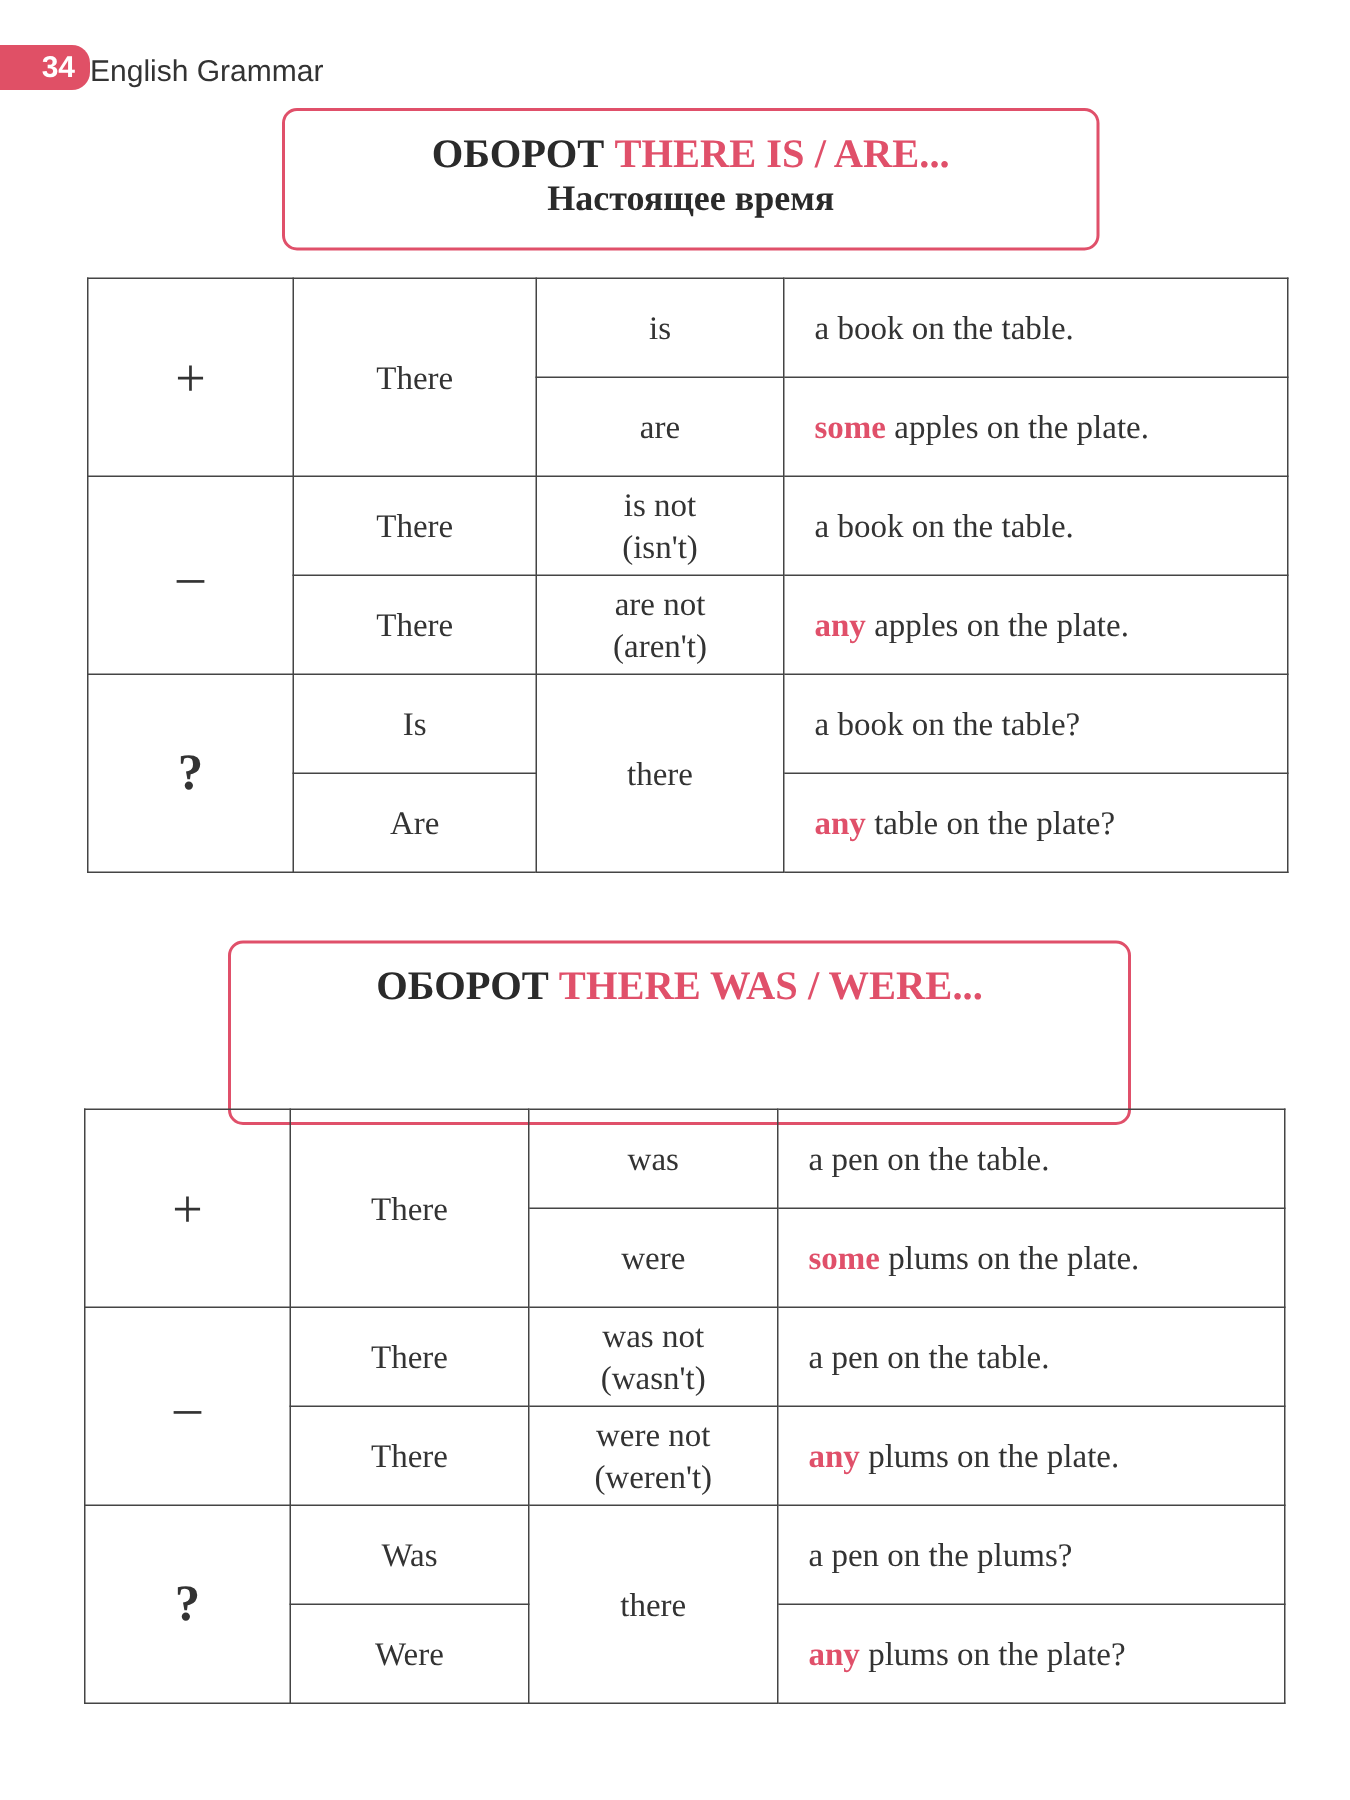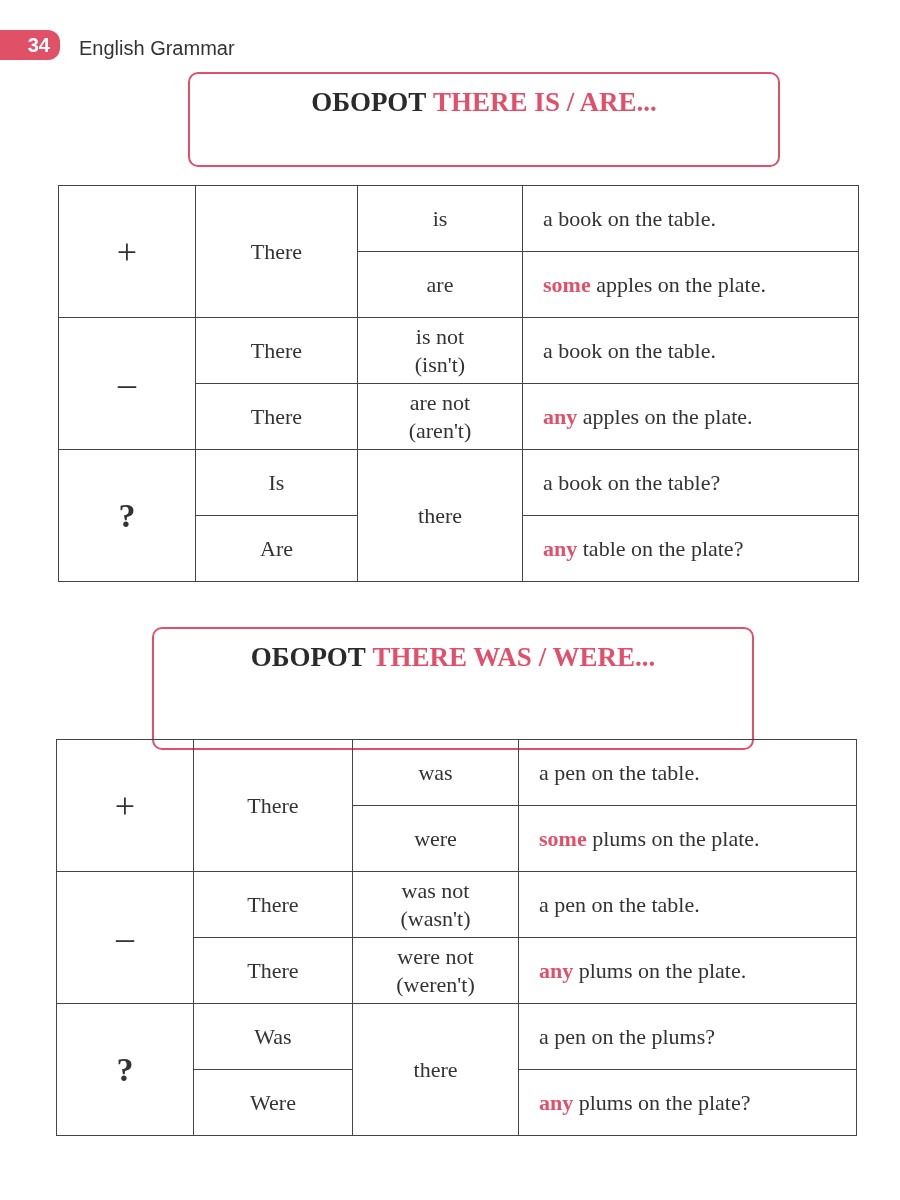--- a/index.html
+++ b/index.html
@@ -8,21 +8,21 @@
       position: relative; overflow: hidden;
       font-family: "Liberation Serif", serif; color: #2a2a2a;
     }
     .page-header { position: absolute; left: 0; top: 30px; height: 30px; display: flex; align-items: flex-end; }
     .page-num {
       background: #e05066; color: #fff; font-family: "Liberation Sans", sans-serif;
       font-weight: bold; font-size: 20px; height: 30px; width: 60px;
       border-radius: 0 12px 12px 0; display: flex; align-items: center; justify-content: flex-end;
       padding-right: 10px; box-sizing: border-box;
     }
-    .page-title { font-family: "Liberation Sans", sans-serif; font-size: 20px; color: #333; margin-left: 19px; }
+    .page-title { font-family: "Liberation Sans", sans-serif; font-size: 20px; color: #333; margin-left: 0; }
     .section-title {
       position: absolute; border: 2.5px solid #e0506a; border-radius: 10px;
       background: #fff; text-align: center; font-weight: bold; box-sizing: border-box;
     }
     .section-title .line1 { font-size: 27px; line-height: 32px; color: #2a2a2a; margin-top: 12px; }
     .section-title .accent { color: #e0506a; }
     .section-title .line2 { font-size: 24px; line-height: 30px; color: #2a2a2a; }
     table.grammar {
       position: absolute; border-collapse: collapse; table-layout: fixed;
       font-family: "Liberation Serif", serif; font-size: 22px; color: #333;
@@ -34,22 +34,23 @@
     .hl { color: #e0506a; font-weight: bold; }
   </style>
 </head>
 <body>
 
 <div class="page-header">
   <div class="page-num">34</div>
   <div class="page-title">English Grammar</div>
 </div>
 
-<div class="section-title" style="left:188px; top:72px; width:592px; height:95px;text-align:center;">
+<div class="section-title" style="left:188px; top:72px; width:545px; height:95px;text-align:center;">
   <div class="line1"><span>ОБОРОТ</span> <span class="accent">THERE IS / ARE...</span></div>
+  <div class="line2">Настоящее время</div>
 </div>
 
 <table class="grammar" style="left:58px; top:185px; width:800px;">
   <colgroup>
       <col style="width:137px">
       <col style="width:162px">
       <col style="width:165px">
       <col style="width:336px">
     </colgroup>
   <tbody>

